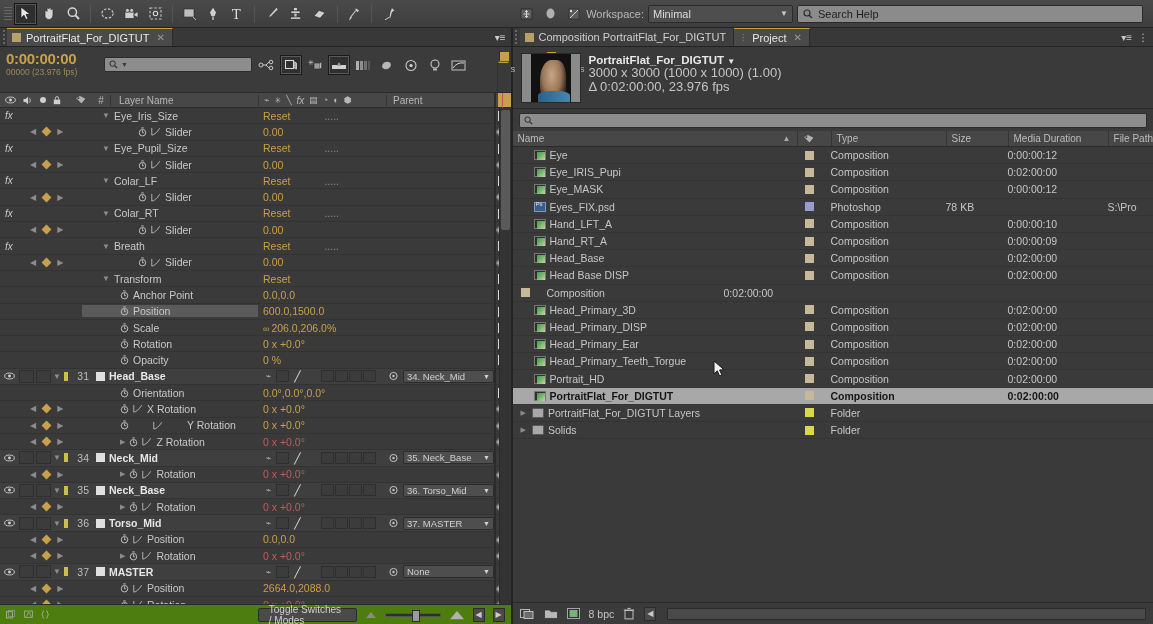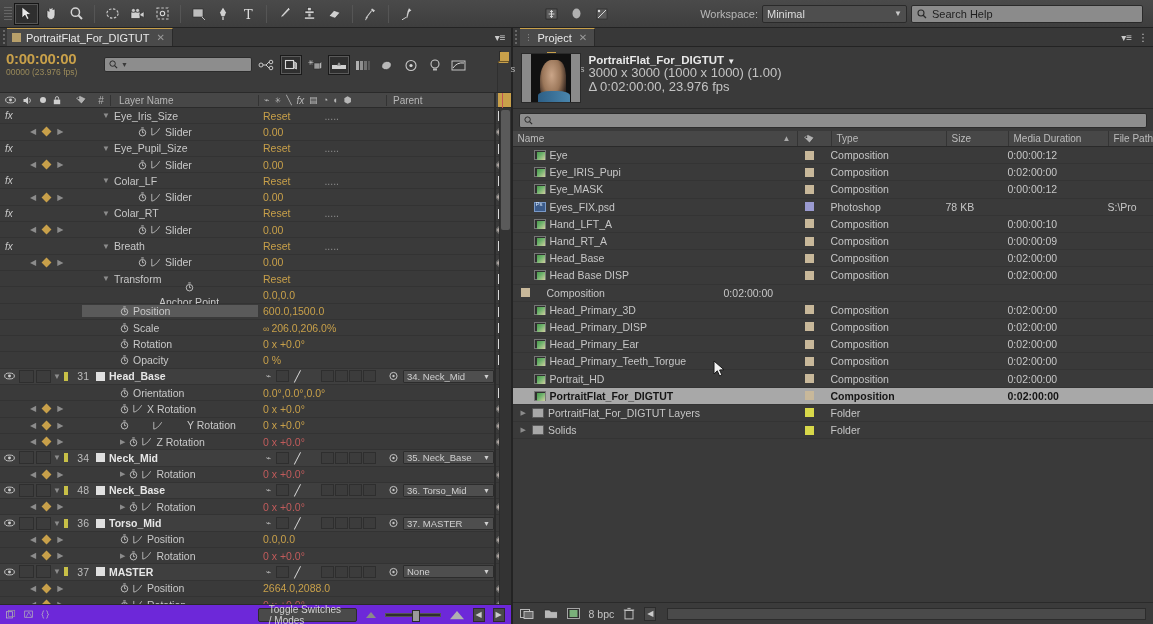--- a/index.html
+++ b/index.html
@@ -28,21 +28,21 @@
   .tsep{ width:1px; height:18px; background:#2b2b2b; border-right:1px solid #555; margin:0 5px;}
   .tool-right{ margin-left:auto; display:flex; align-items:center; gap:4px; padding-right:6px;}
   .ws-label{ color:#b8b8b8; font-size:11px; }
   .ws-select{
     width:145px; height:18px; background:#4e4e4e; border:1px solid #2a2a2a;
     border-radius:2px; display:flex; align-items:center; padding:0 4px; color:#dcdcdc;
     font-size:11px; position:relative;
   }
   .ws-select .arrow{ margin-left:auto; font-size:8px; color:#c9c9c9; }
   .help-box{
-    width:232px; height:18px; background:#8b8b8b; border:1px solid #2a2a2a;
+    width:346px; height:18px; background:#8b8b8b; border:1px solid #2a2a2a;
     border-radius:2px; display:flex; align-items:center; padding:0 5px; gap:5px; color:#1e1e1e;
     font-size:11px;
   }
   svg{ display:block; }
 
   
   .main{ flex:1; display:flex; min-height:0; background:#2b2b2b;}
   .left-pane{ width:652px; display:flex; flex-direction:column; min-height:0; border-right:2px solid #232323;}
   .right-pane{ flex:1; display:flex; flex-direction:column; min-height:0;}
 
@@ -130,21 +130,21 @@
   .gbar{ position:absolute; left:3px; right:14px; top:1px; bottom:1px; background:#a9a13f; border:1px solid #8c8633;}
   .gkf{ position:absolute; left:1px; top:4px; width:8px;height:8px; background:#b3a9a4; transform:rotate(45deg); border:1px solid #6b6b6b;}
   .gi{ position:absolute; left:2px; top:3px; width:2px; height:10px; background:#d8d8d8;}
   .playhead{ position:absolute; top:0; bottom:0; width:1px; background:#c25454; left:6px;}
 
   
   .vscroll{ position:absolute; right:0; top:15px; bottom:0; width:12px; background:#333; border-left:1px solid #2b2b2b;}
   .vthumb{ position:absolute; left:1px; right:1px; background:#5a5a5a; border-radius:2px;}
 
   
-  .tl-foot{ height:20px; background:#6d28d9; border-top:1px solid #2a2a2a; display:flex; align-items:center; padding:0 6px; gap:8px;}
+  .tl-foot{ height:20px; background:#4d7c0f; border-top:1px solid #2a2a2a; display:flex; align-items:center; padding:0 6px; gap:8px;}
   .tsm{ height:14px; background:#4a4a4a; border:1px solid #2c2c2c; border-radius:2px; padding:0 10px;
         display:flex;align-items:center; color:#d0d0d0; font-size:10px; margin-left:200px;}
   .foot-right{ margin-left:auto; display:flex; align-items:center; gap:8px;}
   .zoomslider{ width:56px; height:4px; background:#2f2f2f; border:1px solid #555; position:relative;}
   .zoomknob{ position:absolute; left:26px; top:-4px; width:8px;height:12px; background:#9a9a9a; border:1px solid #2b2b2b;}
 
   
   .proj-top{ height:62px; background:#3a3a3a; display:flex; gap:8px; padding:6px 8px; border-bottom:1px solid #2a2a2a;}
   .thumb{ width:60px; height:50px; background:#111; position:relative; overflow:hidden; border:1px solid #2a2a2a;}
   .thumb .bar{ position:absolute; top:0; bottom:0; width:9px; background:#8a8a8a;}
@@ -643,21 +643,21 @@
                 <div class="r-name" style="padding-left:20px;">
                   <span class="tri">▼</span>
                   <span>Transform</span>
                 </div>
                 <div class="r-val"><u>Reset</u></div>
                 <div style="width:108px"></div>
               </div>
               <div class="row prop">
                 <span class="fxmark"></span>
                 <div class="r-kf"></div>
-                <div class="r-name" style="padding-left:38px;flex-direction:column;">
+                <div class="r-name" style="padding-left:38px;">
                   <svg width="9" height="10" viewBox="0 0 10 11">
                     <circle cx="5" cy="6.3" r="3.6" fill="none" stroke="#c8c8c8" stroke-width="1"></circle>
                     <path d="M5 3.6 v2.7 h1.8" stroke="#c8c8c8" stroke-width="0.9" fill="none"></path>
                     <path d="M3.6 1 h2.8" stroke="#c8c8c8" stroke-width="1"></path>
                   </svg>
                   <span>Anchor Point</span>
                 </div>
                 <div class="r-val"><u>0.0,0.0</u></div>
                 <div style="width:108px"></div>
               </div>
@@ -895,21 +895,21 @@
                       <circle cx="6" cy="4" r="1.6" fill="#cfcfcf"></circle>
                     </svg>
                   </span>
                   <span class="avbox"></span>
                   <span class="avbox"></span>
                   <span class="avbox lbl" style="display:flex;align-items:center;gap:3px">
                     <span class="tri">▼</span>
                     <span class="swatch" style="background:#c8c047"></span>
                   </span>
                 </div>
-                <div class="r-idx">48</div>
+                <div class="r-idx">35</div>
                 <div class="r-name bold"><span class="swatch" style="background:#e0e0e0"></span>Neck_Base</div>
                 <div class="r-sw">
                   <span style="font-size:9px;color:#bbb;width:13px;text-align:center">⌁</span>
                   <span class="swbox"></span>
                   <span style="width:15px;text-align:center;color:#ddd">╱</span>
                   <span style="width:14px"></span>
                   <span class="swbox"></span>
                   <span class="swbox"></span>
                   <span class="swbox"></span>
                   <span class="swbox"></span>
@@ -1239,20 +1239,24 @@
     </div>
 
     <div class="right-pane">
       <div class="tabbar">
         <div class="tabgrip">
             <i></i>
             <i></i>
             <i></i>
             <i></i>
           </div>
+        <div class="ptab">
+          <span class="sw"></span>
+          <span>Composition  PortraitFlat_For_DIGTUT</span>
+        </div>
         <div class="ptab active">
           <span style="font-size:8px;color:#999">⋮</span>
           <span>Project</span>
           <span class="cls">✕</span>
         </div>
         <div class="tab-menu">
           <span class="menu-ico">▾≡</span>
           <span class="menu-ico">⋮</span>
         </div>
       </div>

